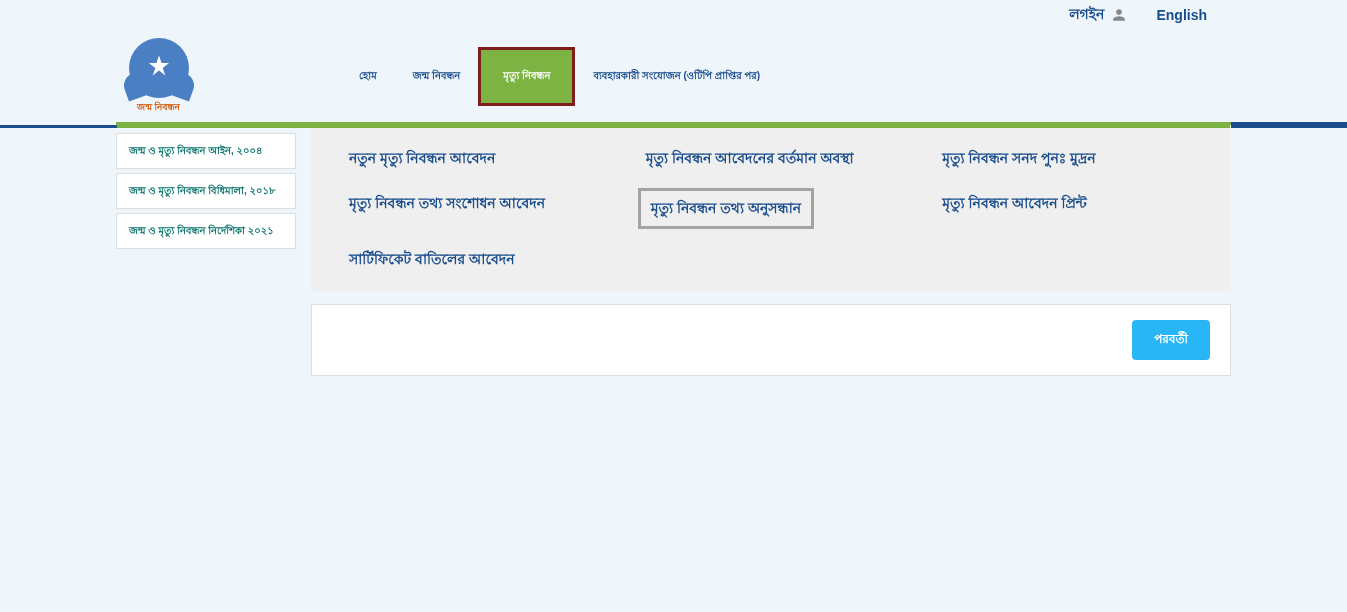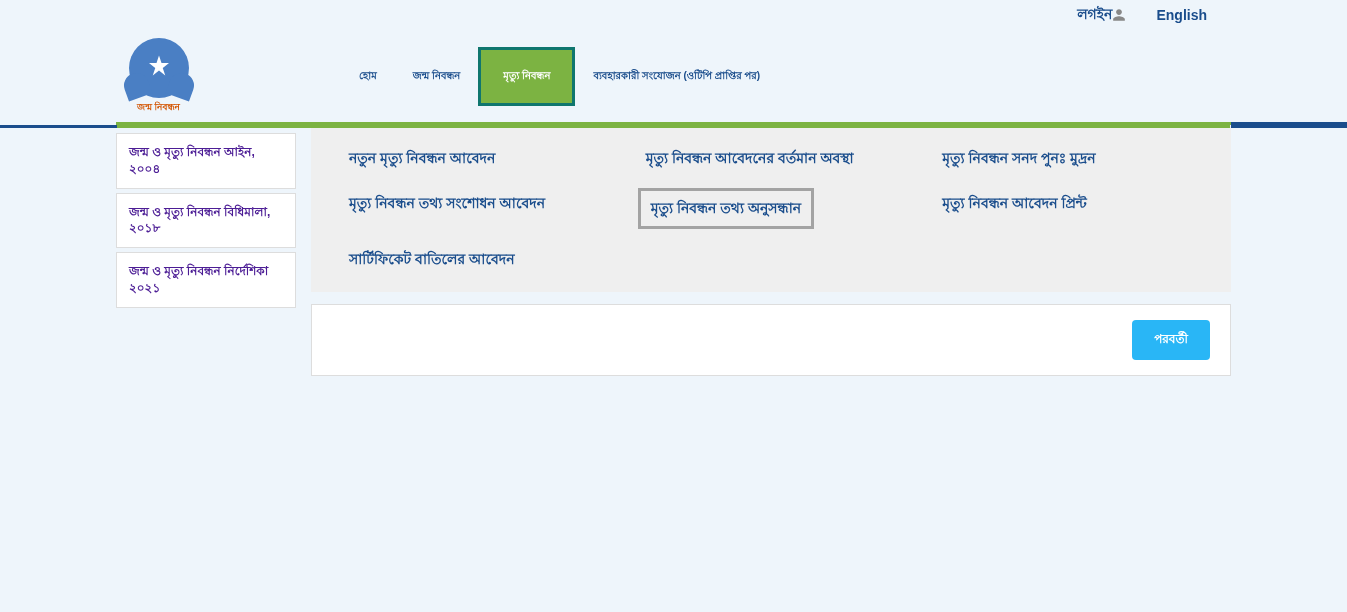--- a/index.html
+++ b/index.html
@@ -15,21 +15,21 @@
       height: 30px;
       display: flex;
       justify-content: flex-end;
       align-items: center;
       padding-right: 140px;
       gap: 30px;
       font-size: 14px;
       font-weight: bold;
       color: #1a4d8c;
     }
-    .login-link { display: flex; align-items: center; cursor: pointer; }
+    .login-link { display: flex; align-items: center; gap: 8px; cursor: pointer; }
     .user-icon { width: 14px; height: 14px; fill: #888; }
     .lang-link { cursor: pointer; }
     .container {
       width: 1115px;
       margin: 0 auto;
       position: relative;
     }
     .header-row {
       display: flex;
       align-items: center;
@@ -98,38 +98,38 @@
       color: #1a4d8c;
       font-weight: bold;
       font-size: 10px;
       cursor: pointer;
       white-space: nowrap;
     }
     .nav-item.active {
       background: #7cb342;
       color: #fff;
       padding: 18px 22px;
-      border: 3px solid #0f766e;
+      border: 3px solid #7f1d1d;
     }
     .main-row {
       display: flex;
       gap: 15px;
     }
     .sidebar {
       width: 180px;
       padding-top: 8px;
     }
     .sidebar-item {
       background: #fff;
       border: 1px solid #ddd;
       padding: 10px 12px;
       margin-bottom: 4px;
-      color: #4c1d95;
-      font-weight: bold;
-      font-size: 12px;
+      color: #0f766e;
+      font-weight: bold;
+      font-size: 10px;
       cursor: pointer;
       line-height: 1.4;
     }
     .content {
       flex: 1;
       position: relative;
     }
     .dropdown-panel {
       background: #efefef;
       padding: 18px 30px;

